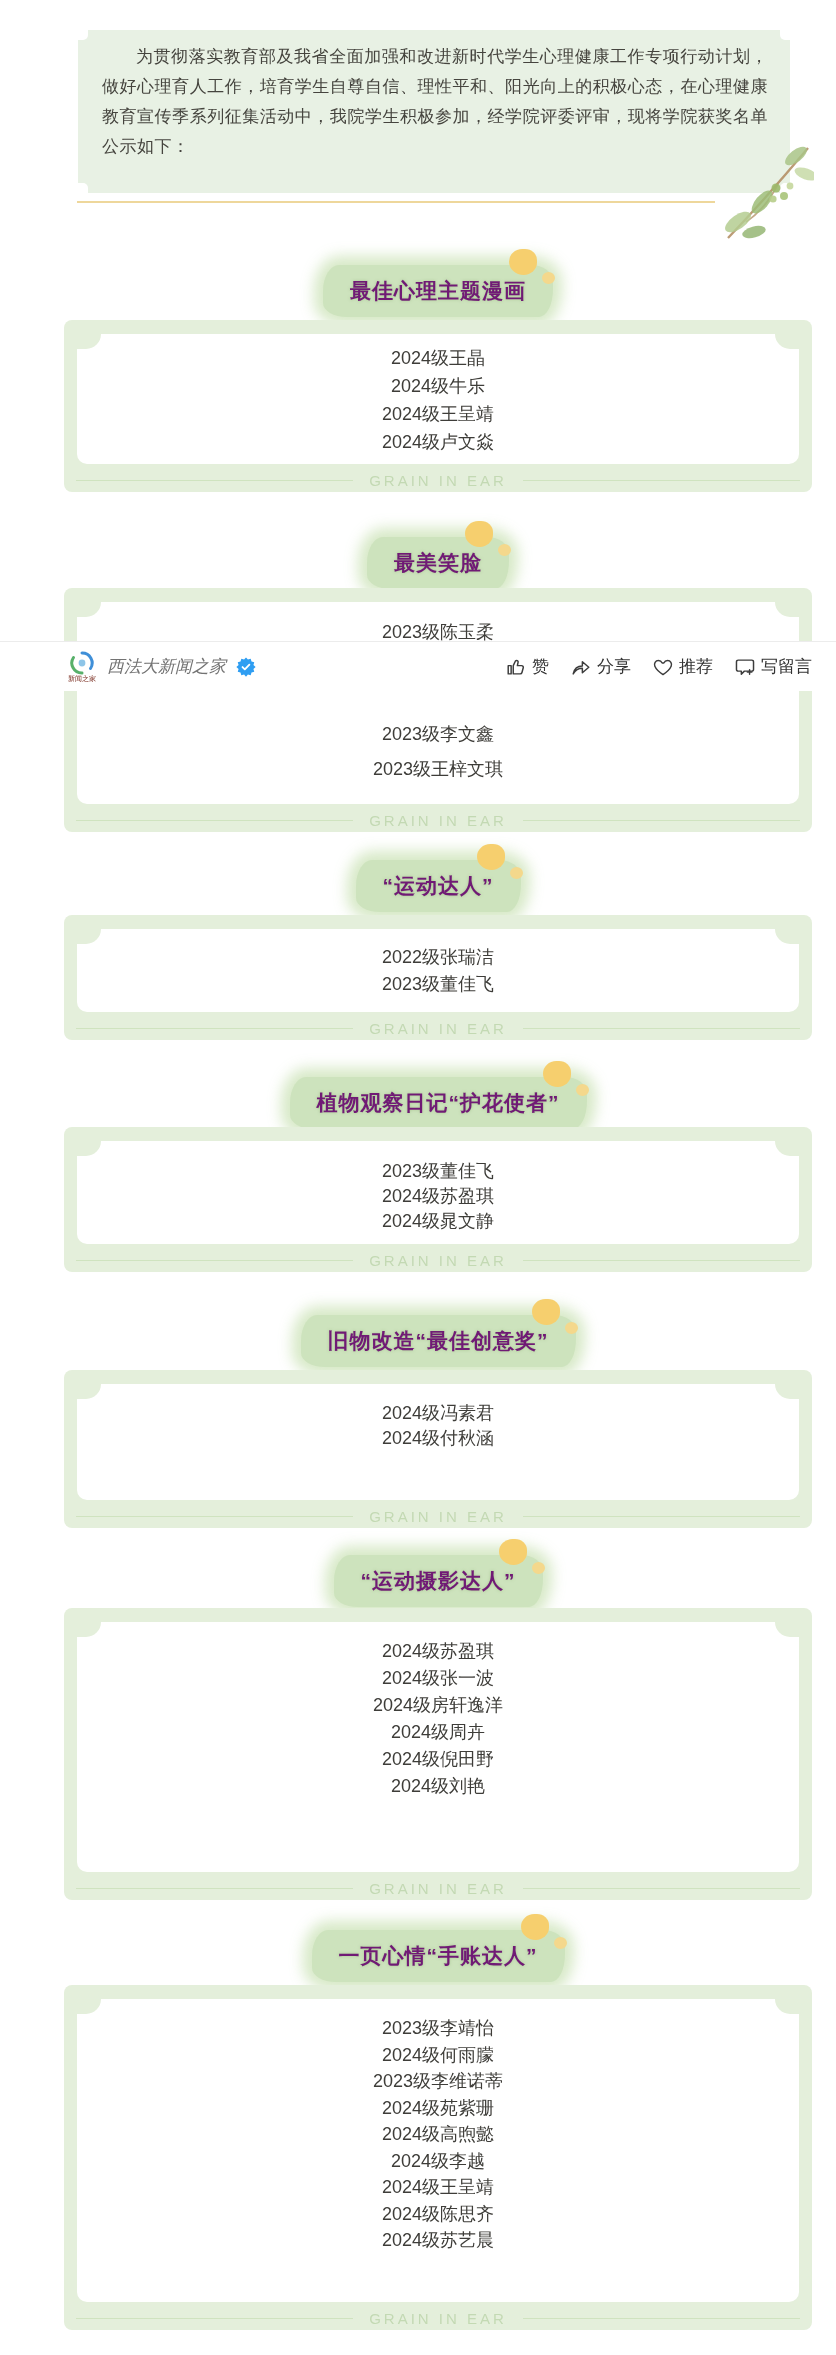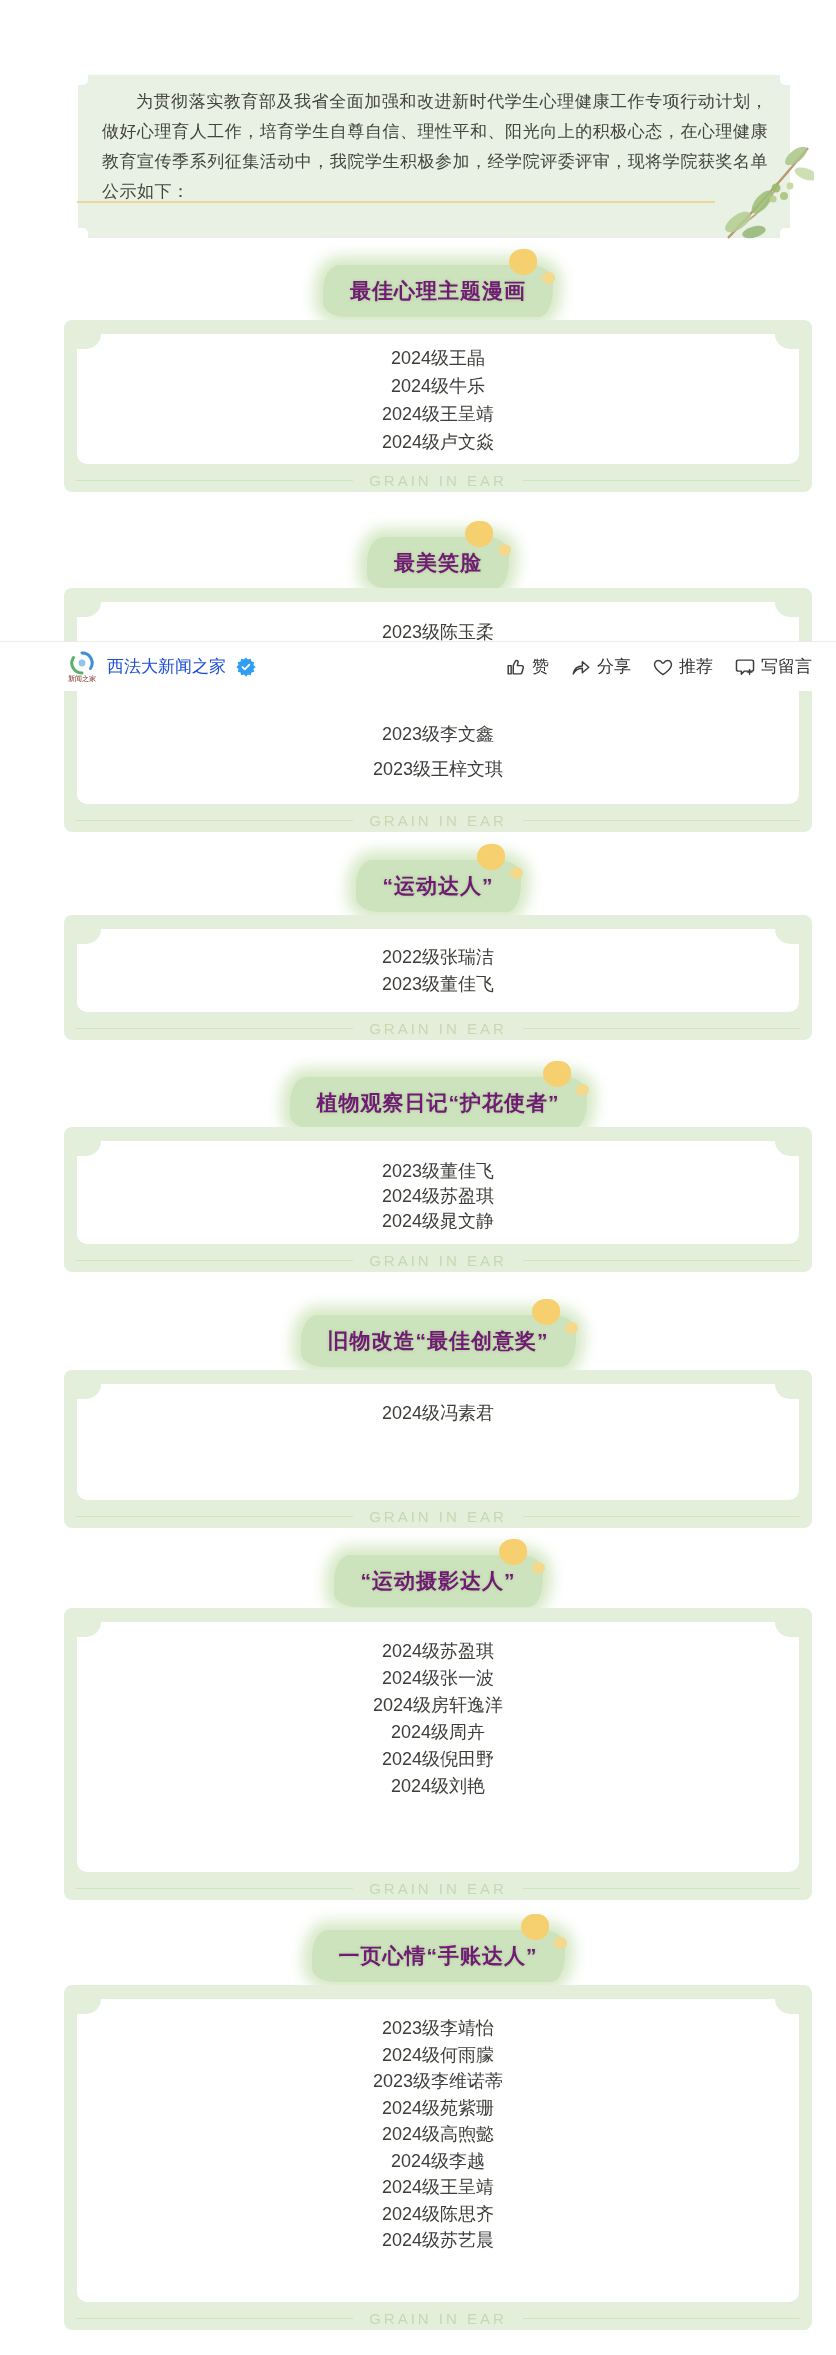--- a/index.html
+++ b/index.html
@@ -1,21 +1,21 @@
 <!DOCTYPE html>
 <html><head>
 <meta charset="utf-8">
 <style>
   html,body{margin:0;padding:0;background:#ffffff;}
   .page{position:relative;width:836px;height:2355px;background:#ffffff;overflow:hidden;
         font-family:"Liberation Sans",sans-serif;}
 
   
   .intro{position:absolute;left:78px;top:30px;width:712px;height:163px;
-         background:#e8f1e4;border-radius:10px;box-sizing:border-box;margin-top:45px;}
+         background:#e8f1e4;border-radius:10px;box-sizing:border-box;}
   .intro-text{position:absolute;left:24px;right:22px;top:12px;
               font-size:17px;line-height:30px;color:#45443e;
               text-align:justify;text-indent:2em;letter-spacing:.5px;}
   .notch{position:absolute;width:15px;height:15px;background:#ffffff;border-radius:5px;}
   .notch.tl{left:-5px;top:-5px}.notch.tr{right:-5px;top:-5px}
   .notch.bl{left:-5px;bottom:-5px}.notch.br{right:-5px;bottom:-5px}
 
   
   .divider{position:absolute;left:77px;top:201px;width:638px;height:2px;background:#eed79b;}
   .leaf{position:absolute;left:718px;top:144px;width:96px;height:100px;}
@@ -65,21 +65,21 @@
   .sec7 .names{top:30px;line-height:26.5px}
 
   
   .toolbar{position:absolute;left:0;top:641px;width:836px;height:50px;background:#ffffff;
            border-top:1px solid #ececec;z-index:5;display:flex;align-items:center;
            box-sizing:border-box;padding:0 24px 0 66px;}
   .account{display:flex;align-items:center;gap:9px;}
   .avatar{position:relative;width:32px;height:34px;flex:0 0 auto;}
   .avatar .cap{position:absolute;left:0;right:0;bottom:0;font-size:7px;color:#7a2d20;
                text-align:center;letter-spacing:0;white-space:nowrap;}
-  .account-name{font-size:17px;color:#1d4ed8;}
+  .account-name{font-size:17px;color:#737373;font-style:italic;}
   .actions{margin-left:auto;display:flex;align-items:center;gap:21px;}
   .action{display:flex;align-items:center;gap:5px;cursor:pointer;}
   .action-label{font-size:17px;color:#333333;}
   .aicon{width:22px;height:22px;}
 </style>
 </head>
 <body>
 
 <div class="page">
 
@@ -192,20 +192,21 @@
       <div class="section sec5">
   <div class="s-header">
     <span class="blob"><span>旧物改造“最佳创意奖”</span></span>
   </div>
   <div class="s-panel">
     <div class="inner"></div>
     <div class="tab tl"></div>
     <div class="tab tr"></div>
     <div class="names">
             <div class="name">2024级冯素君</div>
+            <div class="name">2024级付秋涵</div>
           </div>
     <div class="grain">
       <span class="gline l"></span>
       <span class="gtext">GRAIN IN EAR</span>
       <span class="gline r"></span>
     </div>
   </div>
 </div>
       <div class="section sec6">
   <div class="s-header">

